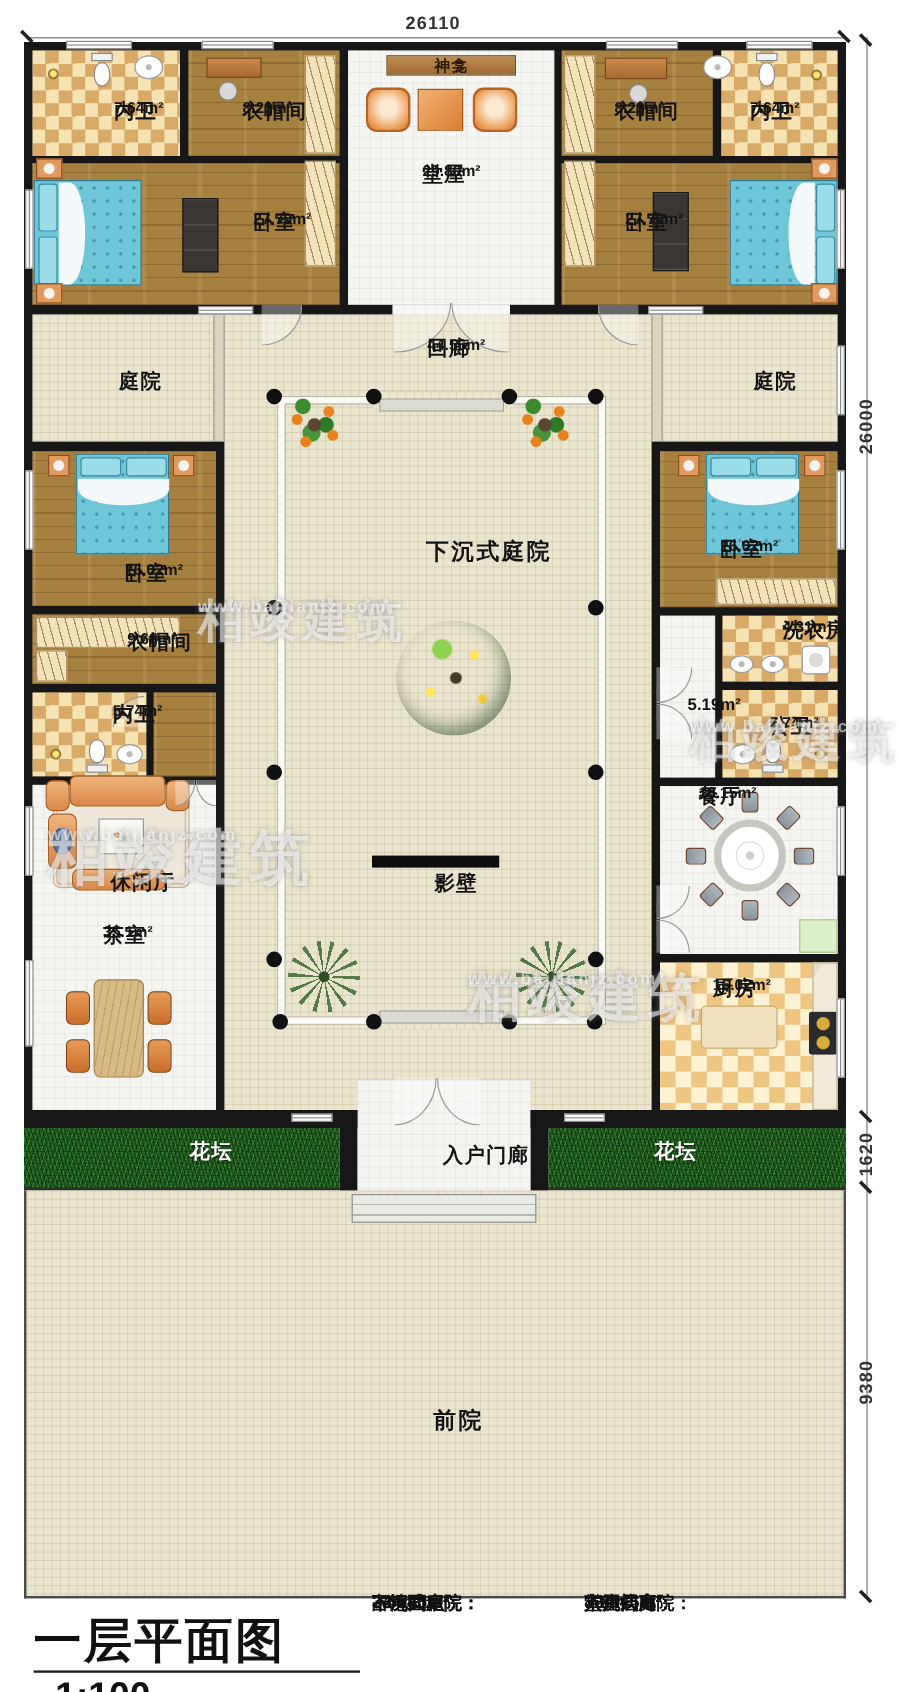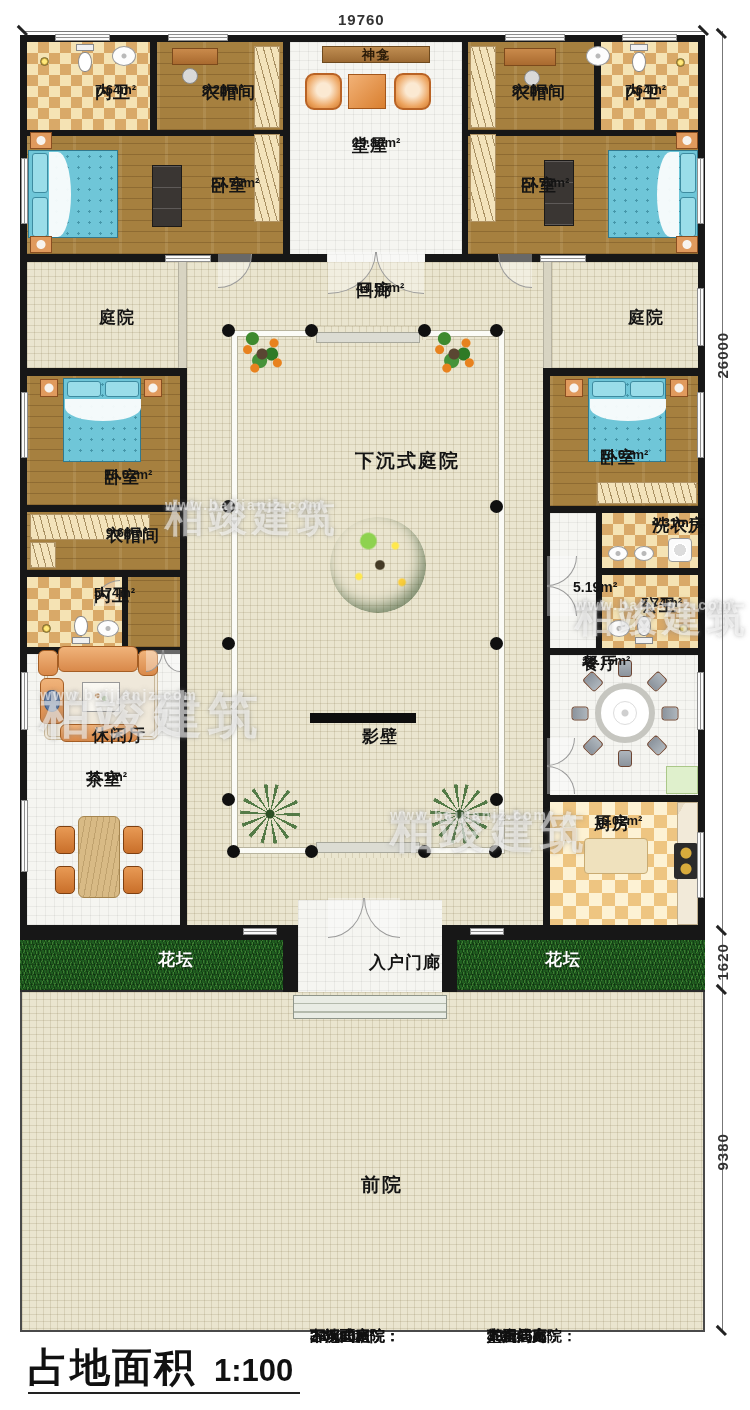--- a/index.html
+++ b/index.html
@@ -80,21 +80,21 @@
   .spec{position:static;display:block;font-size:15px;font-weight:700;white-space:nowrap;height:25px;color:#111;}
 </style>
 </head>
 <body>
 
 <div id="plan">
 
   <div class="dimline" style="left:22px;top:31px;width:683px;height:1px"></div>
   <div class="tick" style="left:16px;top:29px"></div>
   <div class="tick" style="left:697px;top:29px"></div>
-  <div class="dim" style="left:338px;top:11px">19760</div>
+  <div class="dim" style="left:338px;top:11px">26110</div>
   <div class="dimline" style="left:722px;top:31px;width:1px;height:1301px"></div>
   <div class="tick" style="left:715px;top:32px"></div>
   <div class="tick" style="left:715px;top:929px"></div>
   <div class="tick" style="left:715px;top:988px"></div>
   <div class="tick" style="left:715px;top:1329px"></div>
   <div class="dim dimv" style="left:697px;top:345px;width:50px">26000</div>
   <div class="dim dimv" style="left:702px;top:952px;width:40px">1620</div>
   <div class="dim dimv" style="left:702px;top:1142px;width:40px">9380</div>
 
   <div class="bldg" style="left:20px;top:35px;width:685px;height:905px"></div>
@@ -405,21 +405,21 @@
   <div class="wm" style="left:575px;top:598px;width:220px">
       <span class="wm-b">柏竣建筑</span>
       <span class="wm-u">www.baijianjz.com</span>
     </div>
   <div class="wm wm4" style="left:390px;top:808px;width:250px">
       <span class="wm-b">柏竣建筑</span>
       <span class="wm-u">www.baijianjz.com</span>
     </div>
 
   <div class="titleblock" style="left:28px;top:1340px;width:280px;height:60px">
-    <span class="tb-title" style="position:static">占地面积</span><span class="tb-scale" style="position:static">1:100</span>
+    <span class="tb-title" style="position:static">一层平面图</span><span class="tb-scale" style="position:static">1:100</span>
   </div>
   <div style="left:28px;top:1392px;width:272px;height:2px;background:#222;z-index:60"></div>
   <div class="titleblock" style="left:310px;top:1327px;width:175px">
     <div class="spec">
         <span>下沉式庭院：</span>
         <span>334.45m²</span>
       </div>
     <div class="spec">
         <span>下沉式庭院：</span>
         <span>744.80m²</span>

